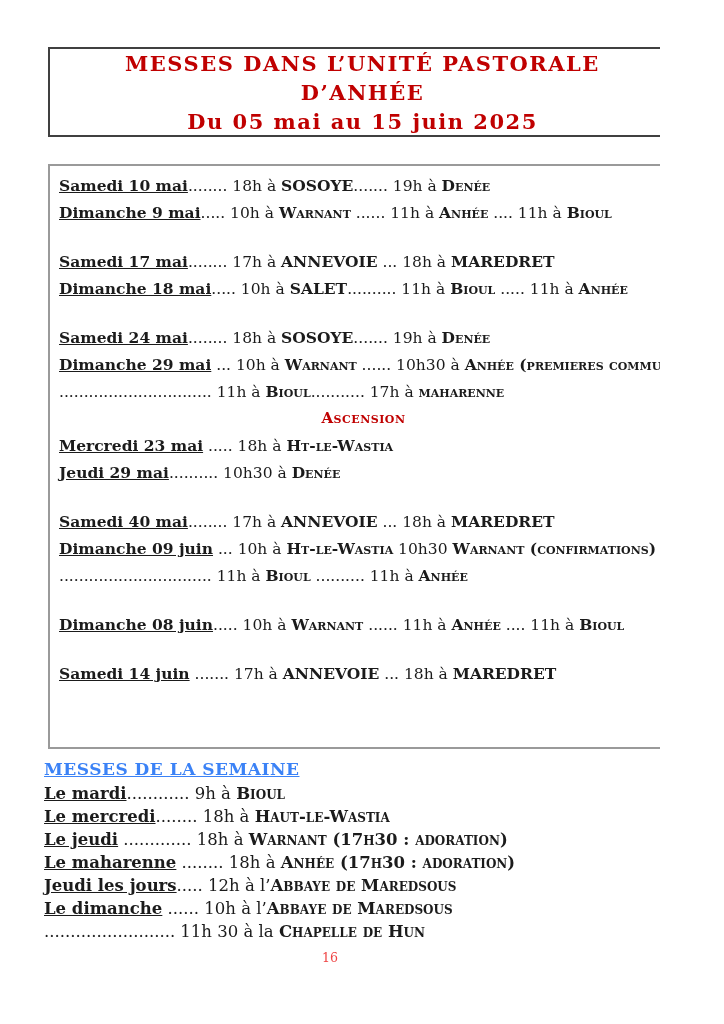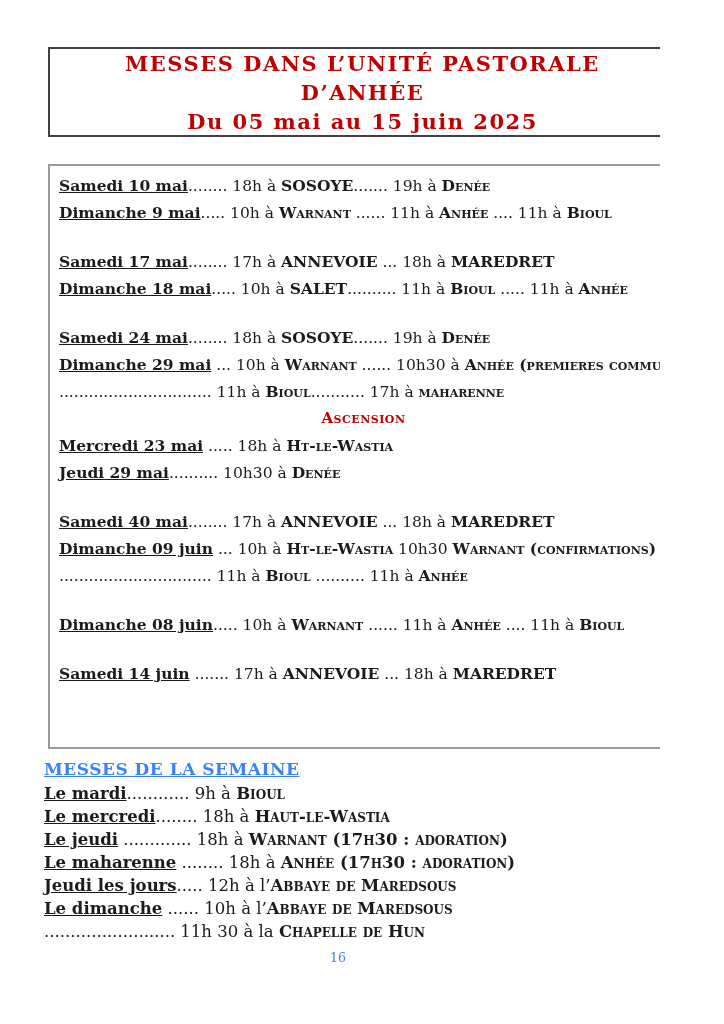--- a/index.html
+++ b/index.html
@@ -30,22 +30,22 @@
     font-weight:700; font-variant:small-caps; color:#c00000;
     font-size:15px; letter-spacing:0.5px;
   }
   .weekly { position:absolute; left:44px; top:757px; font-size:16.5px; }
   .weekly .line { height:23px; line-height:23px; }
   .weekly-heading {
     color:#3b82f6; font-weight:700; text-decoration:underline;
     font-size:17px; height:25px; line-height:25px; letter-spacing:0.5px;
   }
   .page-number {
-    position:absolute; left:8px; top:950px; width:100%;
-    text-align:center; font-size:12.5px; color:#3b82f6;
+    position:absolute; left:0; top:950px; width:100%;
+    text-align:center; font-size:12.5px; color:#ef4444;
   }
 </style>
 </head>
 <body>
 
 <div class="page">
 
   <div class="title-box">
     <div class="title-line">MESSES DANS L’UNITÉ PASTORALE</div>
     <div class="title-line">D’ANHÉE</div>

